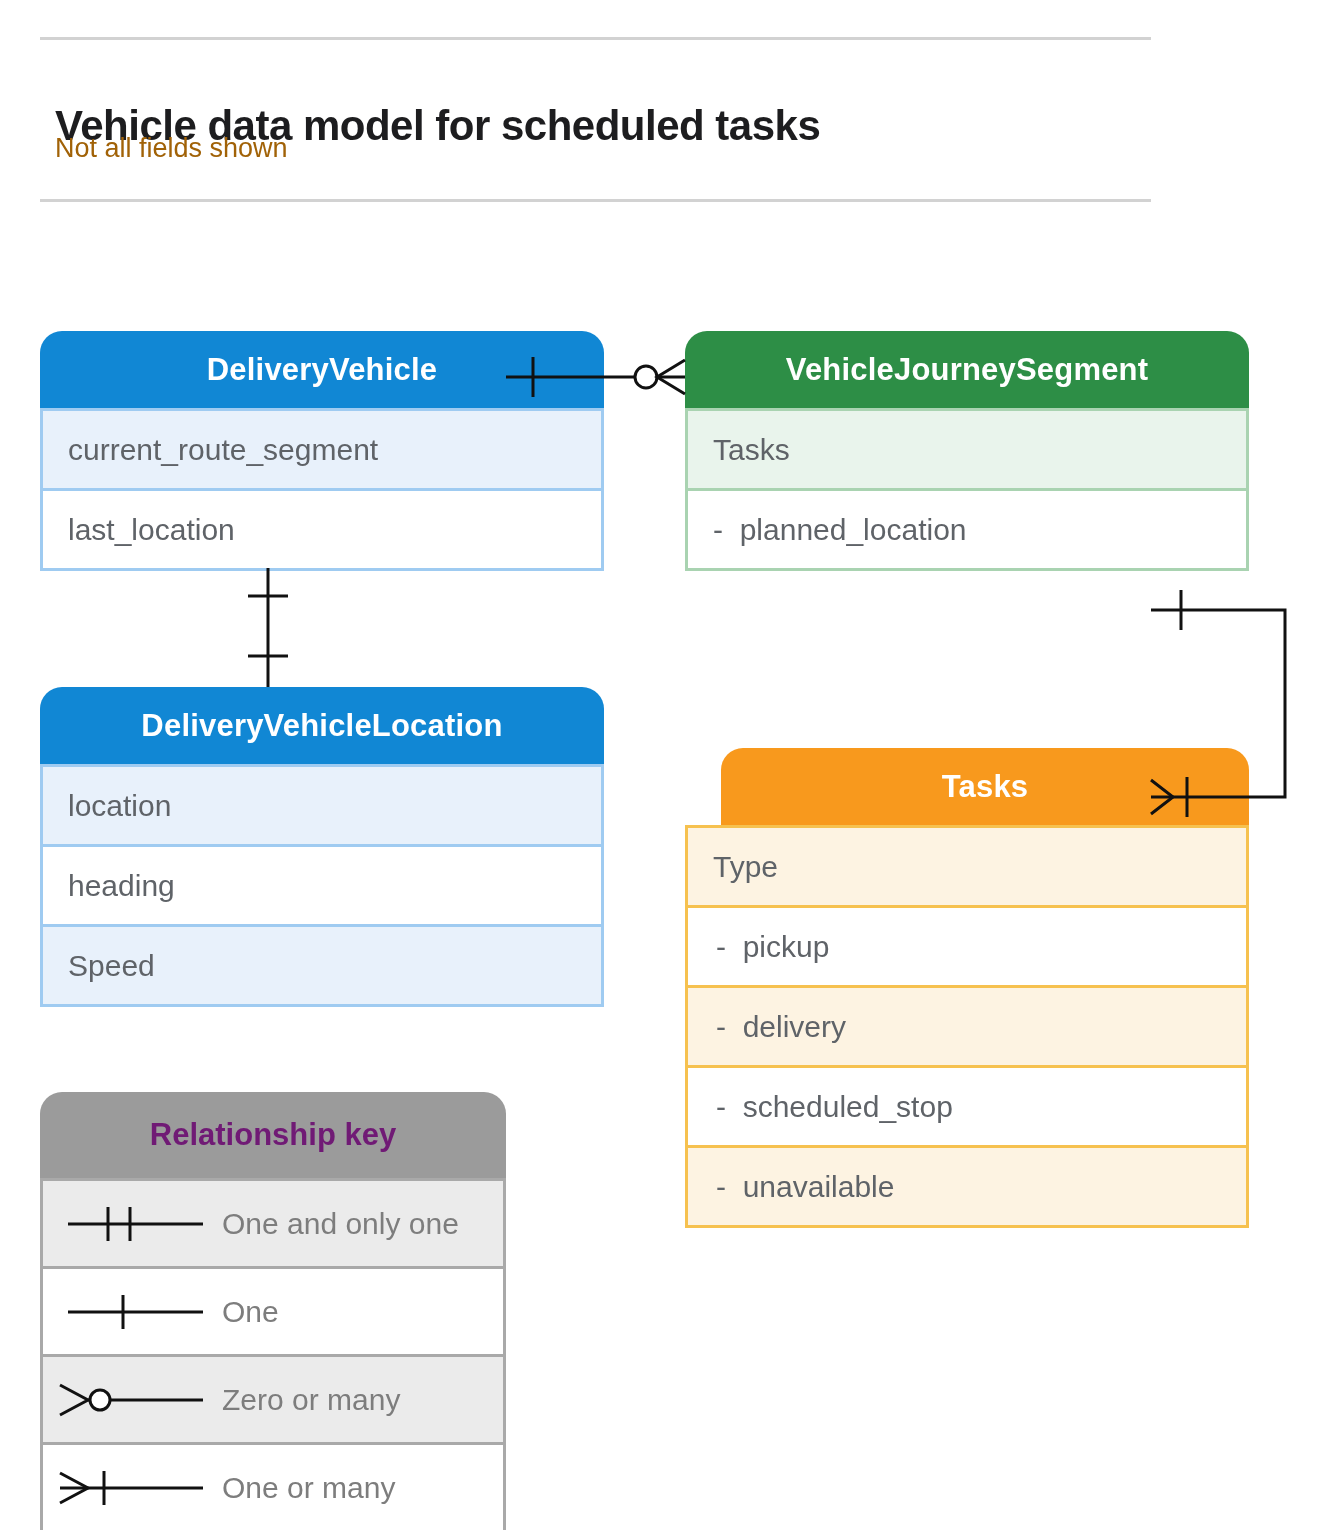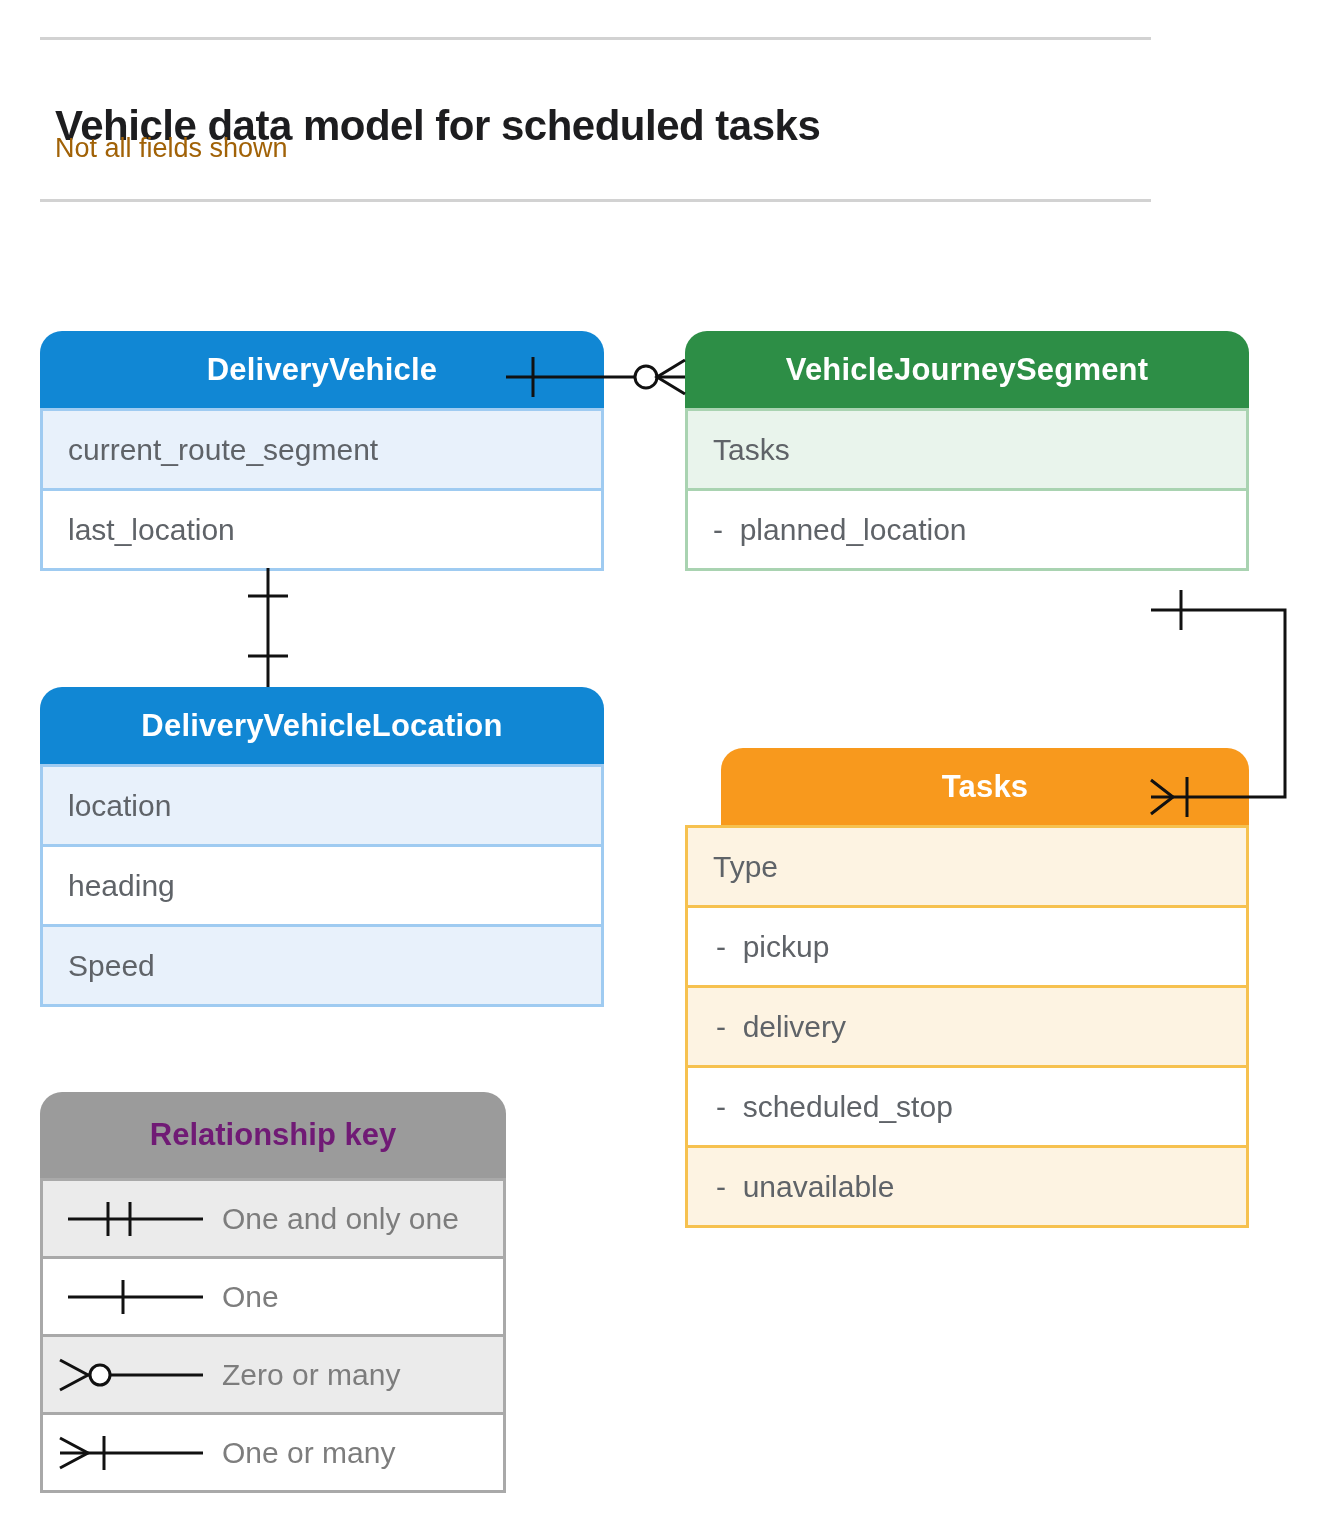--- a/index.html
+++ b/index.html
@@ -46,21 +46,21 @@
   #entity-tasks{left:685px;top:748px;}
 
   
   #legend{position:absolute;left:40px;top:1092px;width:466px;}
   .legend-header{
     height:86px;border-radius:22px 22px 0 0;background:#9b9b9b;display:flex;align-items:center;justify-content:center;
     color:#701a75;font-weight:bold;font-size:31px;
   }
   .legend-rows{border:3px solid #a9a9a9;border-top:none;}
   .legend-row{
-    height:78px;box-sizing:border-box;border-top:3px solid #a9a9a9;display:flex;align-items:center;
+    height:88px;box-sizing:border-box;border-top:3px solid #a9a9a9;display:flex;align-items:center;
     padding-left:15px;background:#ffffff;
   }
   .legend-row:nth-child(odd){background:#ebebeb;}
   .legend-symbol{flex:0 0 150px;margin-right:14px;}
   .legend-label{font-size:30px;color:#7d7d7d;}
 
   #connector-layer{position:absolute;left:0;top:0;width:1325px;height:1530px;pointer-events:none;}
   #connector-layer path{stroke:#111;stroke-width:3;fill:none;}
   #connector-layer circle{stroke:#111;stroke-width:3;fill:#ffffff;}
   .legend-symbol path{stroke:#111;stroke-width:3;fill:none;}

